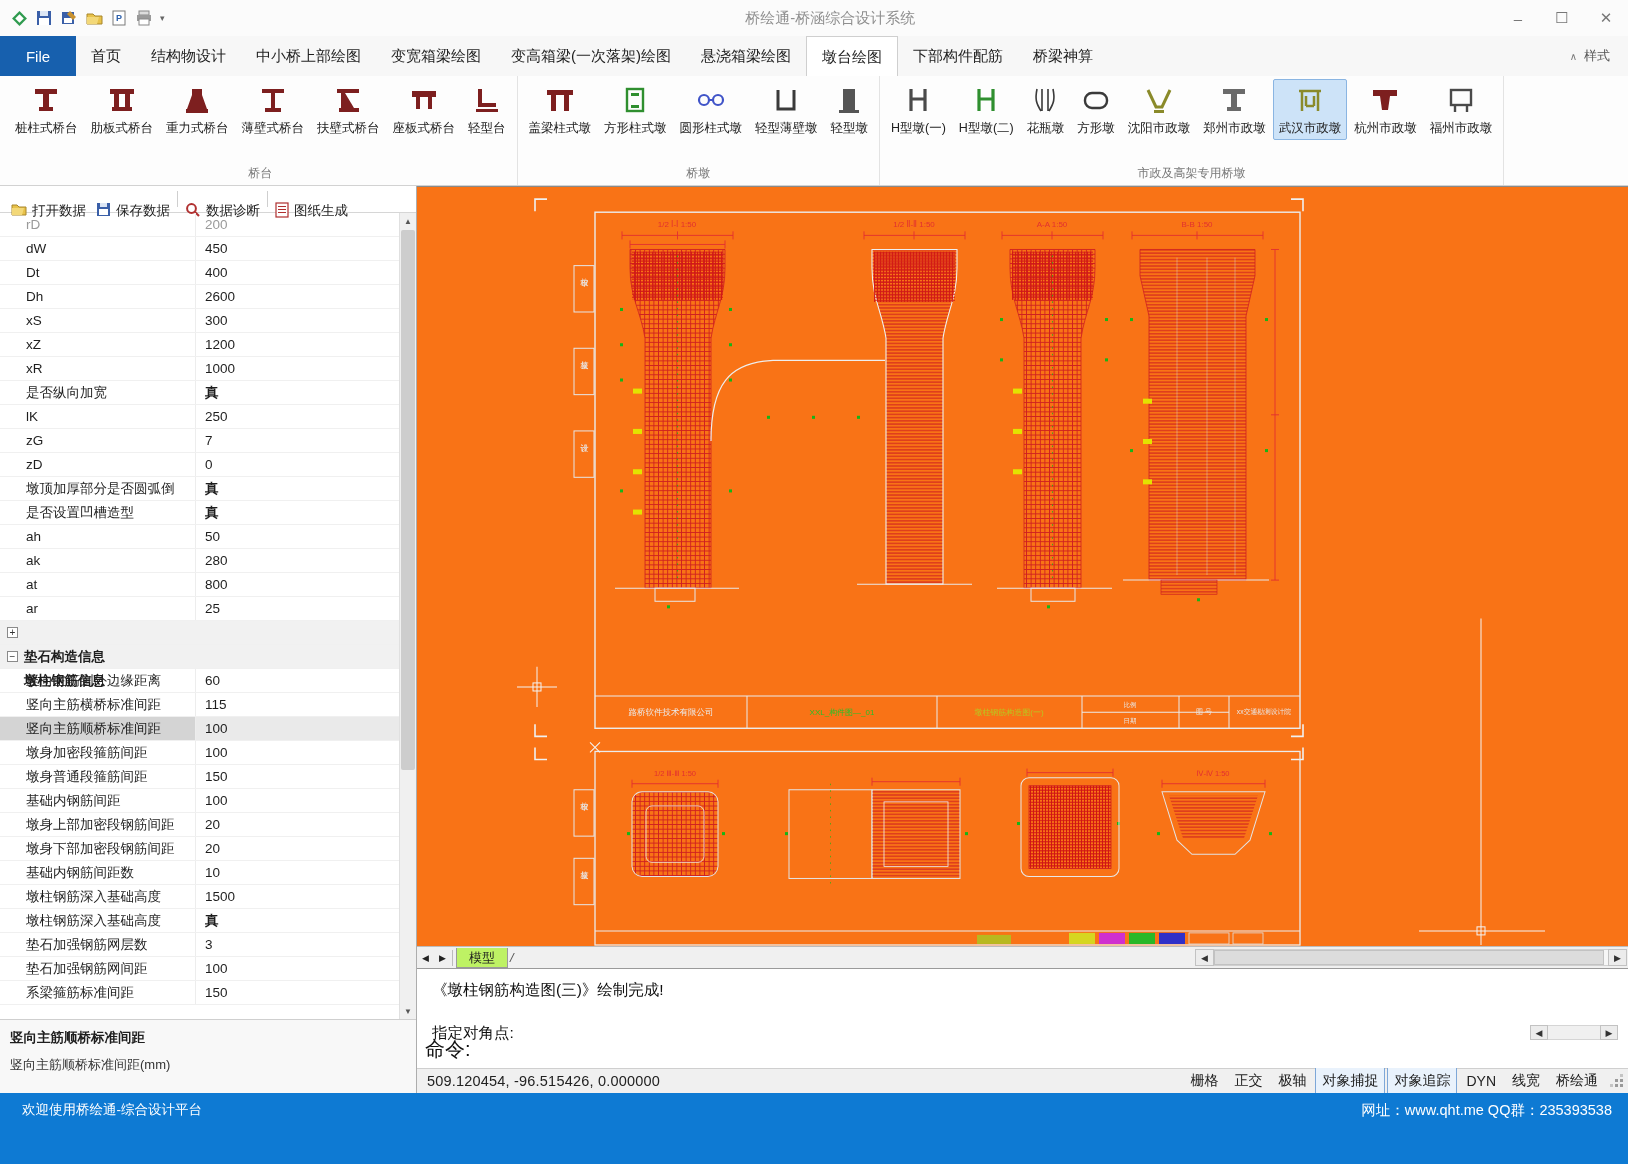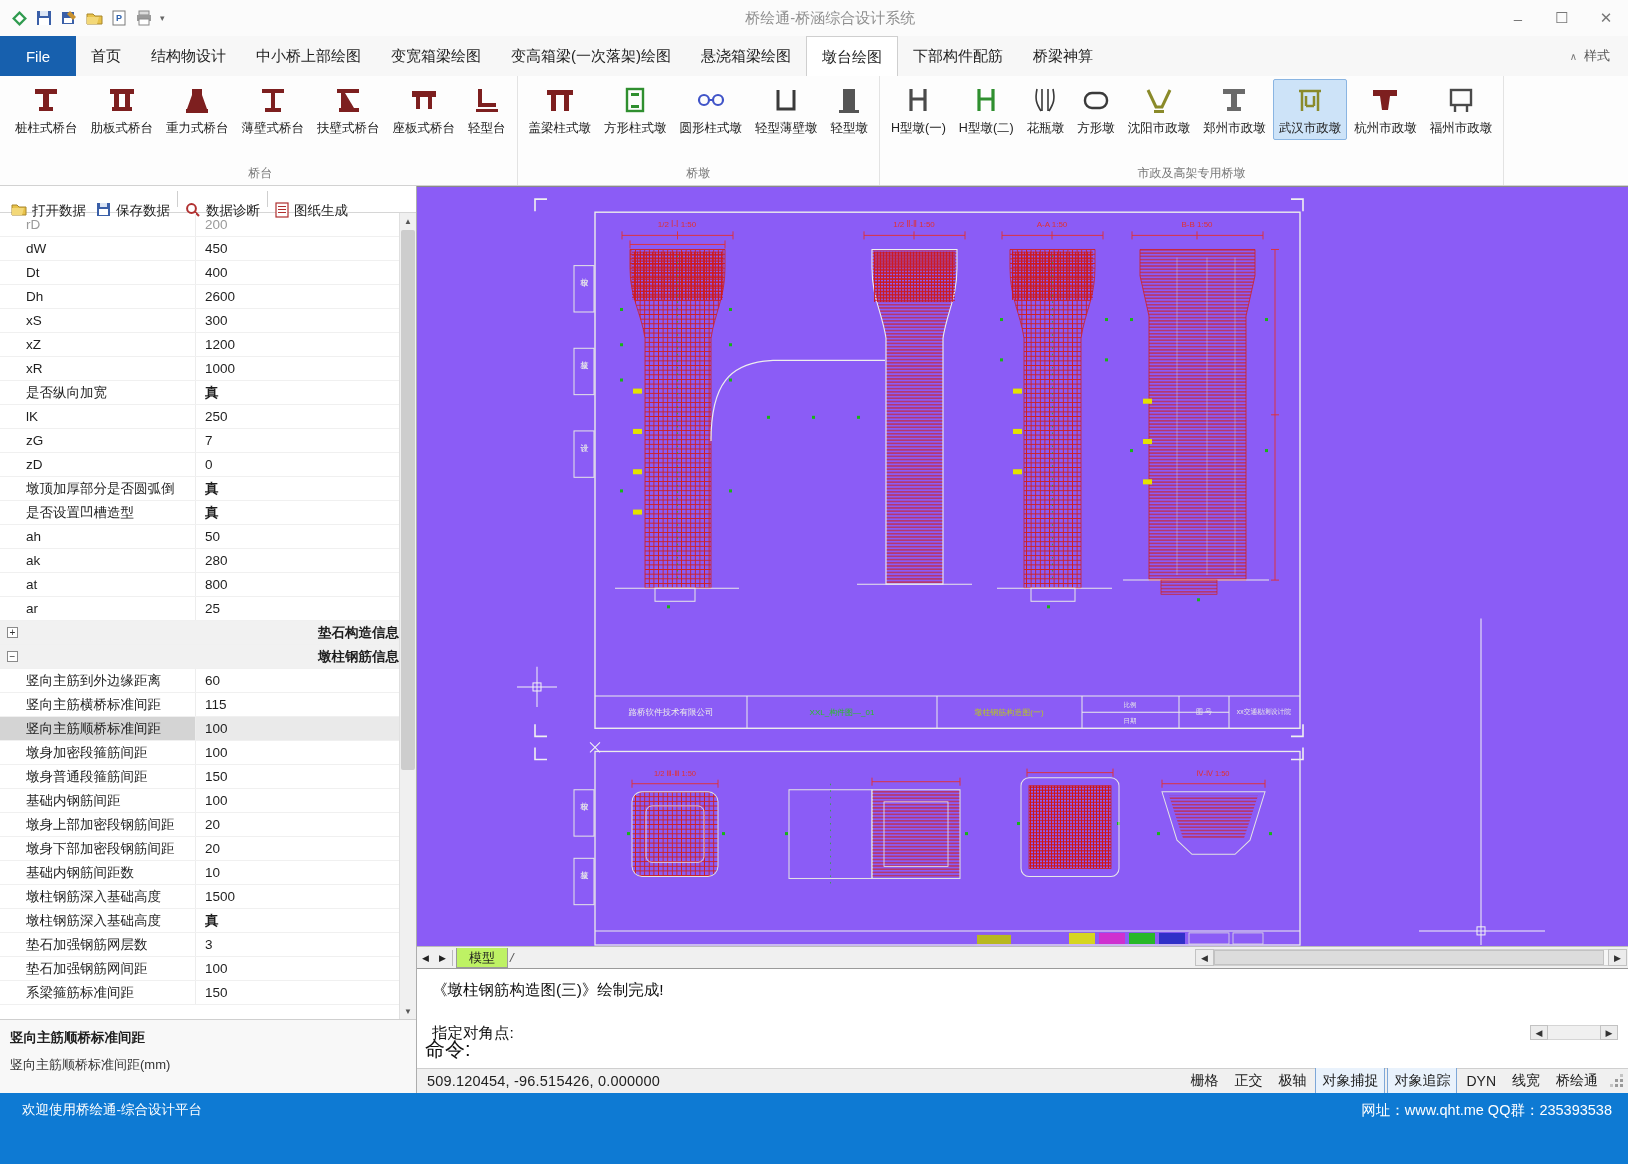--- a/index.html
+++ b/index.html
@@ -40,44 +40,44 @@
 
   
   .main { flex:1; display:flex; min-height:0; }
   .left-panel { width:417px; flex:none; display:flex; flex-direction:column; border-right:1px solid #adadad; background:#fff; }
   .ptoolbar { height:27px; flex:none; display:flex; align-items:center; padding:0 6px; border-bottom:1px solid #d6d6d6; }
   .ptool { display:flex; gap:5px; padding:2px 5px; font-size:13.5px; color:#222; white-space:nowrap;margin-top:24px; }
   .psep { width:1px; height:16px; background:#cfcfcf; margin:0 2px; }
 
   .pgrid { flex:1; position:relative; overflow:hidden; }
   .prows { position:absolute; inset:0 17px 0 0; }
-  .prow { display:flex; height:24px; line-height:23px; border-bottom:1px solid #f0f0f0; font-size:13.5px;justify-content:space-between; }
+  .prow { display:flex; height:24px; line-height:23px; border-bottom:1px solid #f0f0f0; font-size:13.5px; }
   .pname { width:196px; flex:none; padding-left:26px; border-right:1px solid #ededed; white-space:nowrap; overflow:hidden; }
   .pval { flex:1; padding-left:9px; white-space:nowrap; }
   .pval.boldv { font-weight:bold; }
   .prow.dis .pname, .prow.dis .pval { color:#9a9a9a; }
   .prow.sel { background:#eaeaea; }
   .prow.sel .pname { background:#d4d4d4; }
   .prow.grouprow { background:#f1f1f1; font-weight:bold; }
   .pm { display:inline-block; width:11px; height:11px; border:1px solid #8a8a8a; background:#fff; font-weight:normal;
         font-size:10px; line-height:9px; text-align:center; margin:6px 6px 0 7px; color:#333; float:left; }
-  .gname { padding-left:0; }
+  .gname { padding-left:0;margin-top:24px; }
 
   .vscroll { position:absolute; top:0; right:0; bottom:0; width:17px; background:#f0f0f0; border-left:1px solid #e0e0e0; }
   .varr { position:absolute; left:0; right:0; height:16px; display:flex; align-items:center; justify-content:center; font-size:8px; color:#555; background:#f0f0f0; }
   .varr.up { top:0; } .varr.dn { bottom:0; }
   .vthumb { position:absolute; left:1px; right:1px; top:17px; height:540px; background:#cdcdcd; border-radius:2px; }
 
   .pdesc { height:74px; flex:none; background:#f8f8f8; border-top:1px solid #cfcfcf; padding:9px 10px; }
   .pdesc-title { font-weight:bold; font-size:13.5px; margin-bottom:9px; }
   .pdesc-text { font-size:13px; color:#333; }
 
   
   .right { flex:1; display:flex; flex-direction:column; min-width:0; }
-  .viewport { flex:1; position:relative; background:#8b5cf6; overflow:hidden; border-top:1px solid #8a8a8a; }
+  .viewport { flex:1; position:relative; background:#f97316; overflow:hidden; border-top:1px solid #8a8a8a; }
   .viewport svg { position:absolute; inset:0; width:100%; height:100%; }
 
   .modelrow { height:22px; flex:none; background:#f0f0f0; border-top:1px solid #bcbcbc; display:flex; align-items:center; }
   .mbtn { width:17px; height:19px; display:flex; align-items:center; justify-content:center; font-size:9px; color:#222; }
   .msep { width:1px; height:16px; background:#bbb; margin:0 3px 0 1px; }
   .mtab { background:#bef264; border:1px solid #9a9a9a; border-top:none; padding:0 12px; height:20px; line-height:19px; font-size:13px; }
   .mslash { font-size:13px; color:#555; margin-left:2px; font-style:italic; }
   .hscroll { margin-left:auto; margin-right:1px; display:flex; align-items:center; width:432px; height:18px; }
   .hsbtn { width:19px; height:17px; background:#ececec; border:1px solid #c2c2c2; display:flex; align-items:center; justify-content:center; font-size:9px; color:#333; }
   .hstrack { flex:1; height:17px; background:#f6f6f6; border-top:1px solid #d0d0d0; border-bottom:1px solid #d0d0d0; position:relative; }

